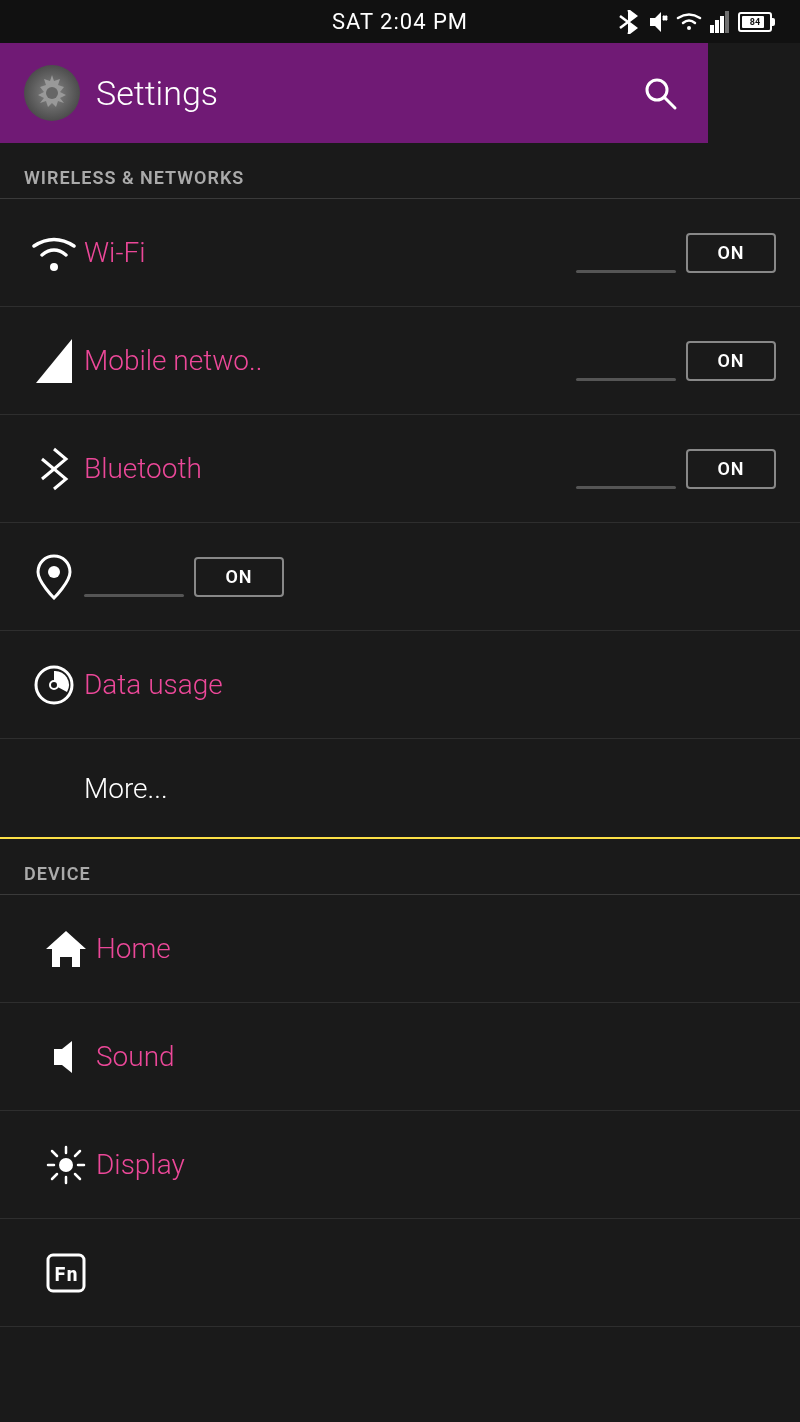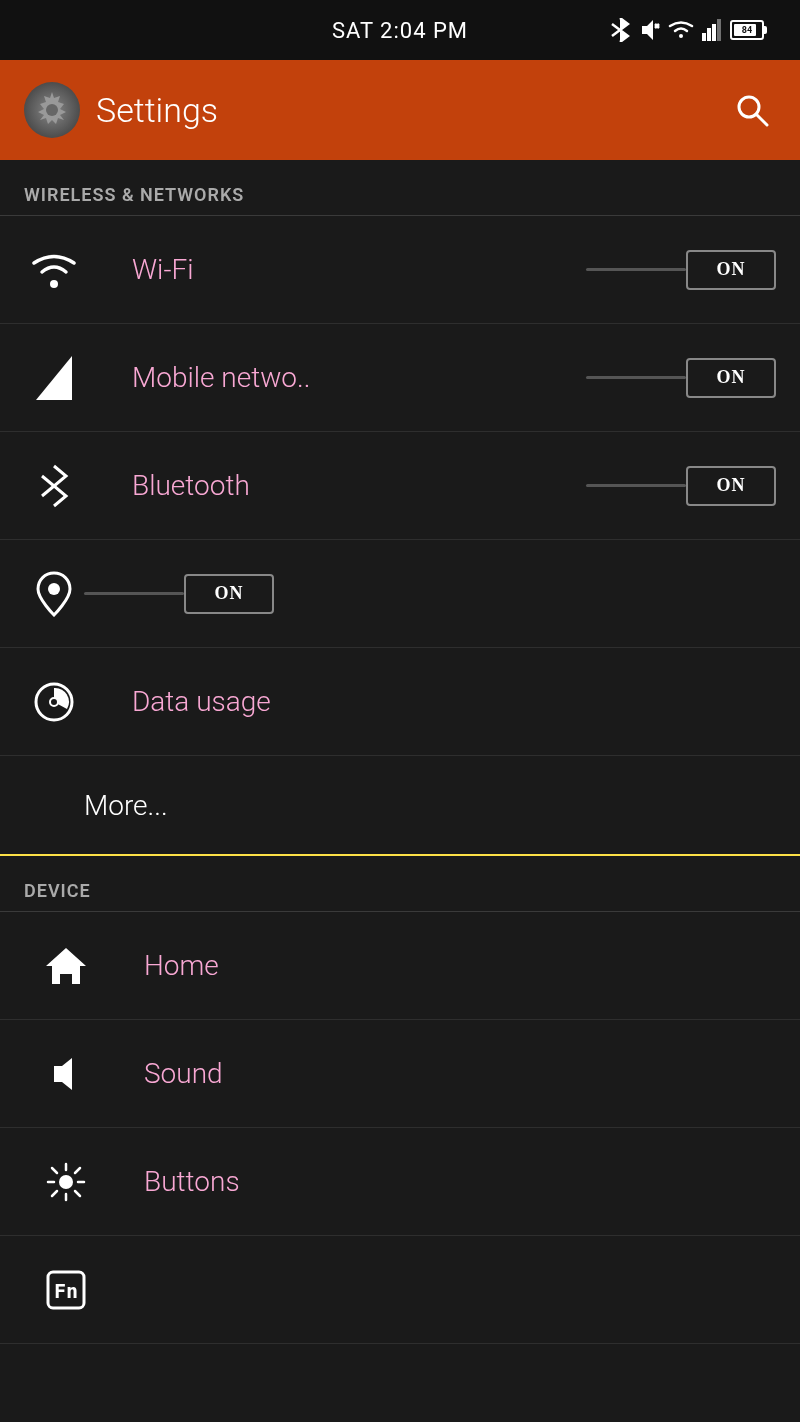--- a/index.html
+++ b/index.html
@@ -13,39 +13,39 @@
       min-height: 1422px;
       background-color: #1a1a1a;
       font-family: 'Roboto', Arial, sans-serif;
       color: #ffffff;
       overflow-x: hidden;
     }
 
     
     .status-bar {
       width: 800px;
-      height: 60px;
+      height: 43px;
       background-color: #111111;
       display: flex;
       align-items: center;
       justify-content: center;
       padding: 0 20px;
       position: relative;
     }
 
     .status-bar-time {
       font-size: 22px;
       font-weight: 400;
       color: #ffffff;
       letter-spacing: 1px;
     }
 
     .status-bar-icons {
       position: absolute;
-      right: 36px;
+      right: 28px;
       display: flex;
       align-items: center;
       gap: 8px;
     }
 
     .battery-icon {
       width: 34px;
       height: 20px;
       border: 2px solid #fff;
       border-radius: 3px;
@@ -79,23 +79,23 @@
       font-size: 9px;
       color: #111;
       font-weight: bold;
       left: 50%;
       transform: translateX(-50%);
       z-index: 1;
     }
 
     
     .app-header {
-      width: 800px;
+      width: 708px;
       height: 100px;
-      background-color: #c2410c;
+      background-color: #701a75;
       display: flex;
       align-items: center;
       padding: 0 24px;
       position: relative;
     }
 
     .settings-gear {
       width: 56px;
       height: 56px;
       background: radial-gradient(circle, #888 0%, #555 60%, #333 100%);
@@ -160,29 +160,28 @@
       width: 60px;
       display: flex;
       align-items: center;
       justify-content: center;
       flex-shrink: 0;
     }
 
     .item-label {
       font-size: 28px;
       font-weight: 300;
-      color: #f9a8d4;
+      color: #ec4899;
       flex: 1;
-      margin-left: 48px;
     }
 
     .toggle-container {
       display: flex;
-      align-items: center;
-      font-family: Liberation Serif, serif;
+      align-items: flex-end;
+      gap: 10px;
     }
 
     .toggle-line {
       width: 100px;
       height: 3px;
       background-color: #555555;
       border-radius: 2px;
     }
 
     .toggle-btn {
@@ -407,21 +406,21 @@
         <line x1="22" y1="4" x2="22" y2="10" stroke="white" stroke-width="2.5" stroke-linecap="round"></line>
         <line x1="22" y1="34" x2="22" y2="40" stroke="white" stroke-width="2.5" stroke-linecap="round"></line>
         <line x1="4" y1="22" x2="10" y2="22" stroke="white" stroke-width="2.5" stroke-linecap="round"></line>
         <line x1="34" y1="22" x2="40" y2="22" stroke="white" stroke-width="2.5" stroke-linecap="round"></line>
         <line x1="8" y1="8" x2="13" y2="13" stroke="white" stroke-width="2.5" stroke-linecap="round"></line>
         <line x1="31" y1="31" x2="36" y2="36" stroke="white" stroke-width="2.5" stroke-linecap="round"></line>
         <line x1="36" y1="8" x2="31" y2="13" stroke="white" stroke-width="2.5" stroke-linecap="round"></line>
         <line x1="13" y1="31" x2="8" y2="36" stroke="white" stroke-width="2.5" stroke-linecap="round"></line>
       </svg>
     </div>
-    <span class="item-label">Buttons</span>
+    <span class="item-label">Display</span>
   </div>
 
   <div class="device-item">
     <div class="item-icon">
       <svg width="44" height="44" viewBox="0 0 44 44" fill="none">
         <rect x="4" y="4" width="36" height="36" rx="5" stroke="white" stroke-width="3" fill="none"></rect>
         <text x="22" y="30" text-anchor="middle" font-size="20" font-weight="bold" fill="white" font-family="monospace">Fn</text>
       </svg>
     </div>
   </div>

